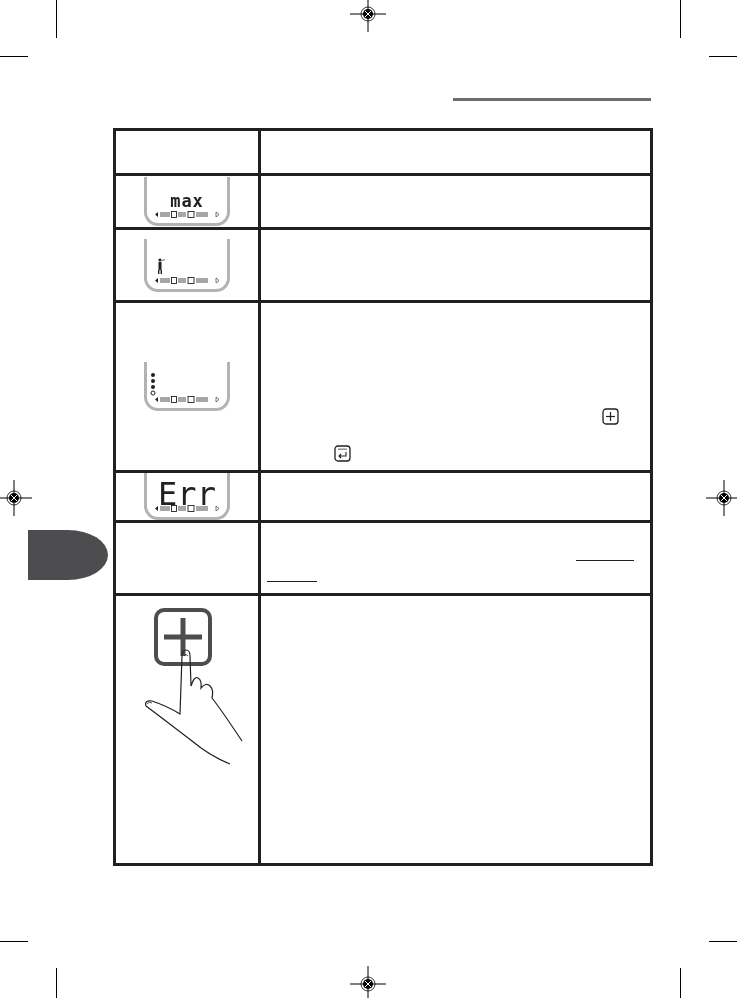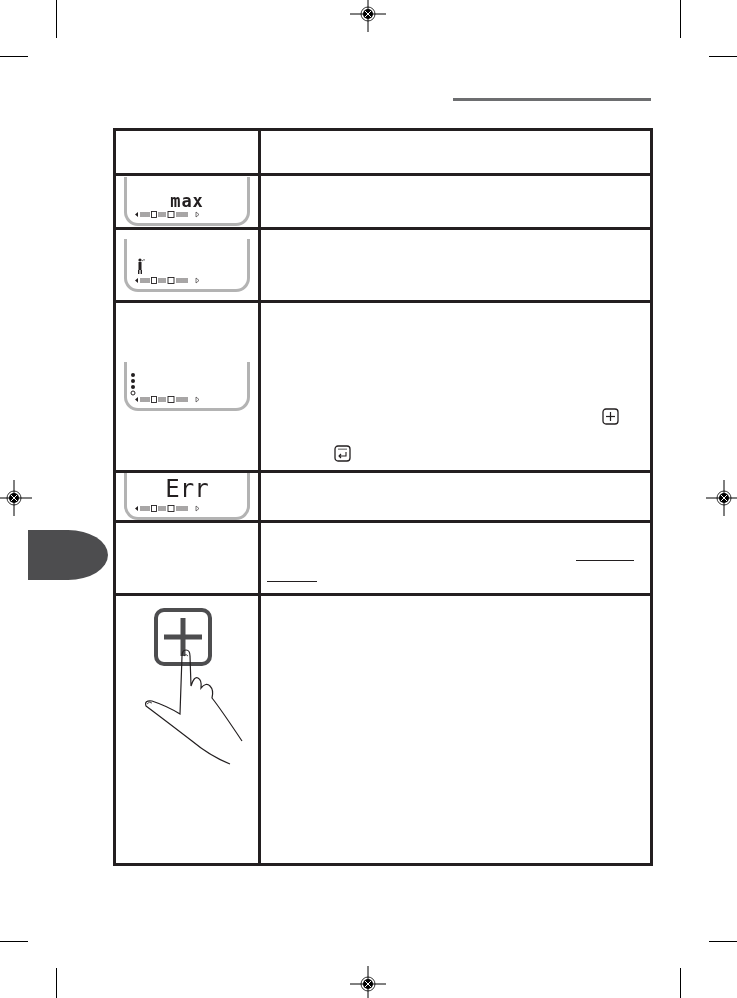--- a/index.html
+++ b/index.html
@@ -5,21 +5,21 @@
     html, body { margin: 0; padding: 0; background: #ffffff; }
     body { width: 737px; height: 998px; position: relative; overflow: hidden;
            font-family: "Liberation Sans", sans-serif; }
     .crop { position: absolute; background: #000; }
     .reg { position: absolute; width: 36px; height: 36px; }
     .header-rule { position: absolute; left: 453px; top: 98px; width: 198px; height: 3px; background: #6d6e70; }
     table.grid { position: absolute; left: 113px; top: 128px; width: 540px; border-collapse: collapse; }
     table.grid td { border: 3px solid #231f20; padding: 0; vertical-align: middle; }
     table.grid td.col-icon { width: 142px; text-align: center; }
     .lcd { position: relative; width: 80px; margin: 0 auto; border: 3px solid #b3b3b3; border-top: 0;
-           border-radius: 0 0 14px 14px; background: #fff; padding-left: 40px; }
+           border-radius: 0 0 14px 14px; background: #fff; }
     .lcd .glyph { position: absolute; left: 0; right: 0; text-align: center; font-family: "DejaVu Sans Mono", monospace;
                   font-weight: bold; color: #231f20; }
     .lcd .scale { position: absolute; left: 8px; right: 8px; bottom: 5px; height: 7px; }
     .side-tab { position: absolute; left: 28px; top: 530px; width: 80px; height: 50px; background: #4d4d4f;
                 border-radius: 0 40px 40px 0 / 0 25px 25px 0; }
     .uline { position: absolute; height: 1px; background: #231f20; }
     .inline-icon { position: absolute; }
   </style>
 </head>
 <body>
@@ -178,21 +178,21 @@
           <path d="M64 3.5 L61 1 L61 6Z" fill="none" stroke="#231f20" stroke-width="0.6"></path>
         </svg>
       </div>
     </td>
     <td></td>
   </tr>
 
   <tr style="height:49px;">
     <td class="col-icon">
       <div class="lcd" style="height:44px;">
-        <div class="glyph" style="top:2px;font-size:24px;font-weight:normal;">Err</div>
+        <div class="glyph" style="top:2px;font-size:32px;font-weight:normal;">Err</div>
         <svg class="scale" viewBox="0 0 64 7" preserveAspectRatio="none">
           <path d="M0 3.5 L3 1 L3 6Z" fill="#231f20"></path>
           <g stroke="#231f20" stroke-width="0.8">
                 <line x1="6" y1="1" x2="6" y2="6"></line>
                 <line x1="8" y1="1" x2="8" y2="6"></line>
                 <line x1="10" y1="1" x2="10" y2="6"></line>
                 <line x1="12" y1="1" x2="12" y2="6"></line>
                 <line x1="14" y1="1" x2="14" y2="6"></line>
           <line x1="24" y1="1" x2="24" y2="6"></line>
                 <line x1="26" y1="1" x2="26" y2="6"></line>

